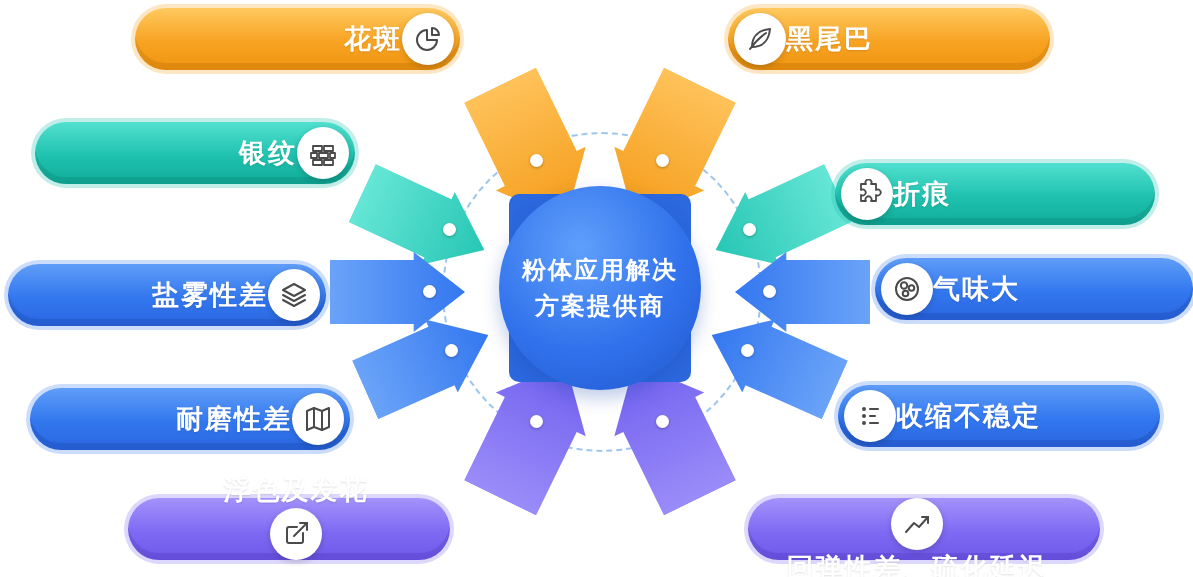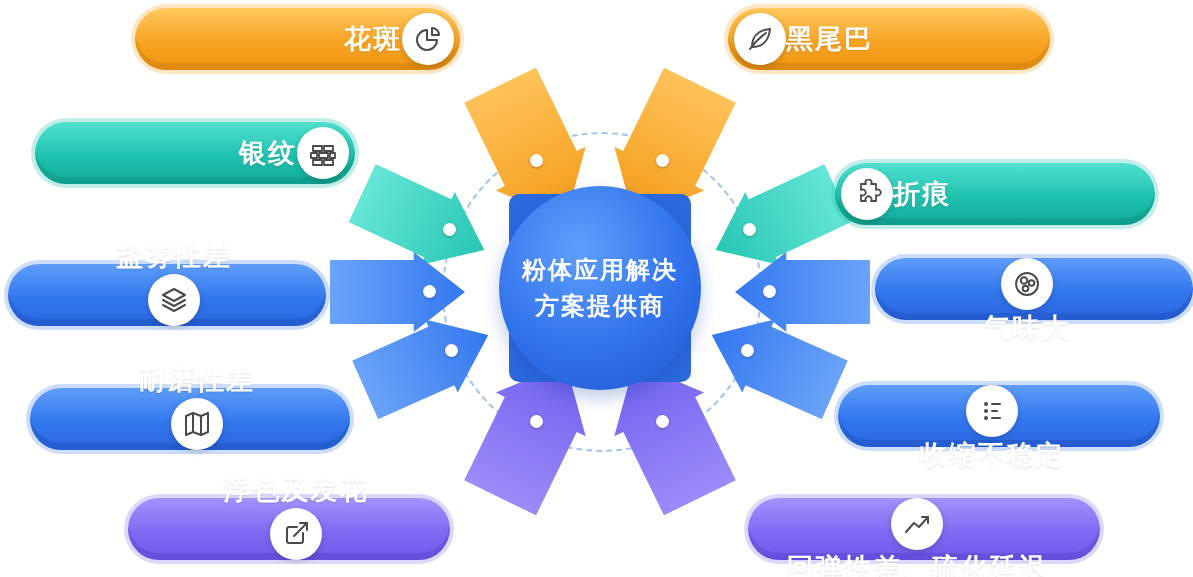--- a/index.html
+++ b/index.html
@@ -24,21 +24,21 @@
   .icon-circle {
     width:52px; height:52px; border-radius:50%; background:#ffffff;
     display:flex; align-items:center; justify-content:center; flex:0 0 auto;
     box-shadow:0 2px 6px rgba(0,0,0,.18);
   }
   .pill.orange { background:linear-gradient(180deg,#ffc95f,#f7a322 55%,#ef9410);
     box-shadow:0 0 0 4px rgba(247,163,34,.27), inset 0 -7px 0 rgba(150,85,0,.18); }
   .pill.teal   { background:linear-gradient(180deg,#52e0cf,#1fc1af 55%,#12ab99);
     box-shadow:0 0 0 4px rgba(31,193,175,.27), inset 0 -7px 0 rgba(0,100,90,.18); }
   .pill.blue   { background:linear-gradient(180deg,#5f9df8,#3277ef 55%,#2b66e0);
-    box-shadow:0 0 0 4px rgba(50,119,239,.25), inset 0 -7px 0 rgba(10,50,140,.2);flex-direction:column; }
+    box-shadow:0 0 0 4px rgba(50,119,239,.25), inset 0 -7px 0 rgba(10,50,140,.2); }
   .pill.purple { background:linear-gradient(180deg,#a492fb,#7e6af3 55%,#6e59e8);
     box-shadow:0 0 0 4px rgba(126,106,243,.27), inset 0 -7px 0 rgba(60,35,160,.2);flex-direction:column; }
 
   
   .arrow {
     position:absolute; transform-origin:0 50%; z-index:2;
     clip-path:polygon(0 10%,62% 10%,62% 0,100% 50%,62% 100%,62% 90%,0 90%);
   }
   .arr-orange { background:linear-gradient(90deg,#ffc25a,#f49c18); }
   .arr-teal   { background:linear-gradient(90deg,#66e6d6,#27c6b4); }

